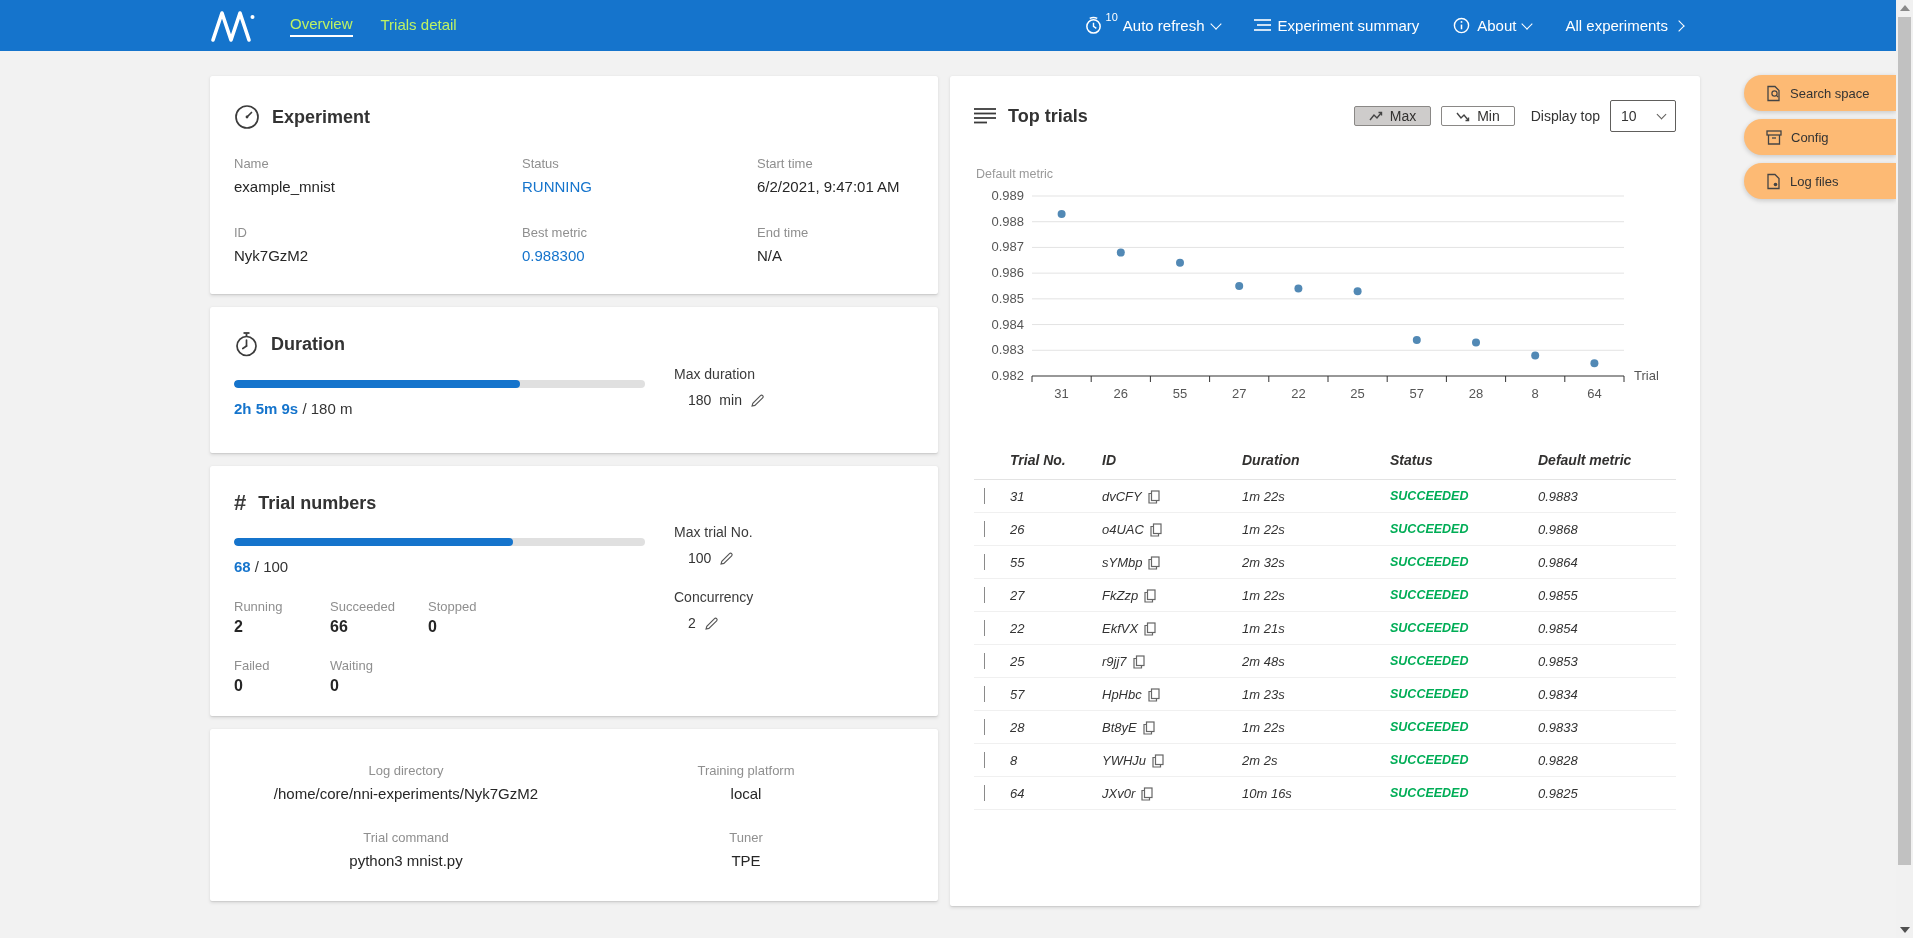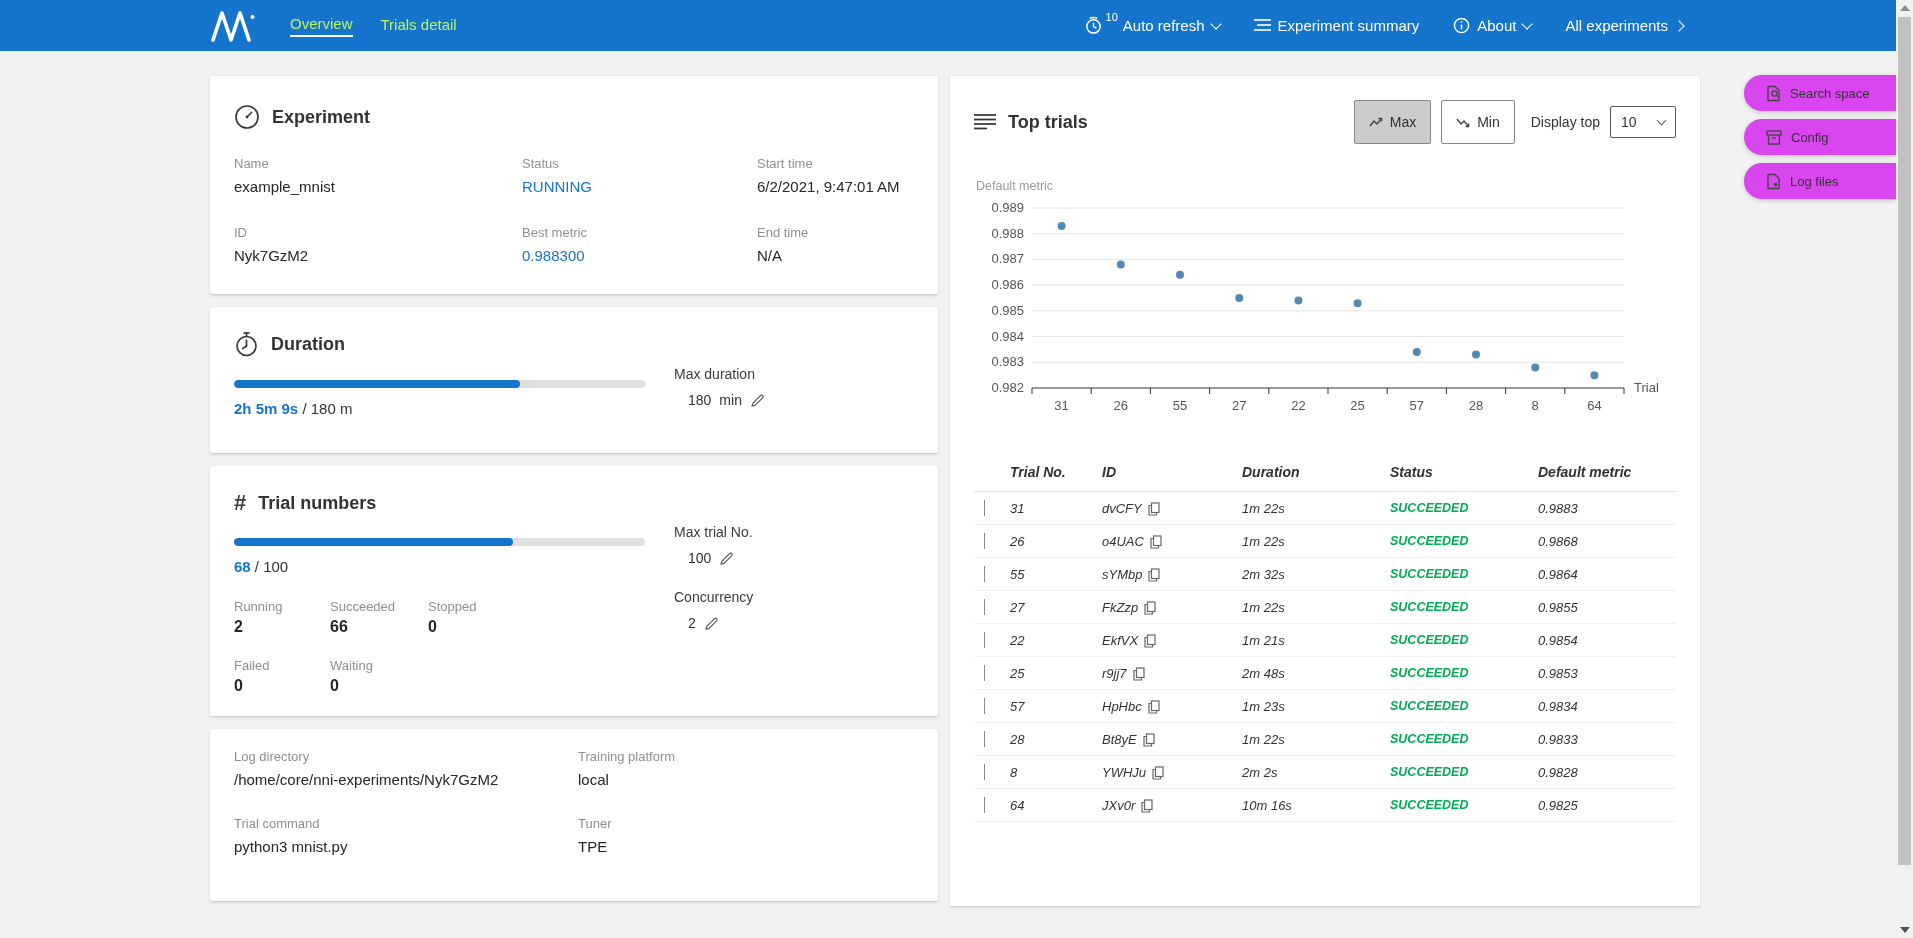--- a/index.html
+++ b/index.html
@@ -48,28 +48,28 @@
   .edit-block { width:240px; margin-left:auto; padding-top:8px; }
   .edit-label { font-size:14px; color:#3b3b3b; margin-bottom:10px; }
   .edit-value { font-size:14px; color:#333; padding-left:14px; display:flex; align-items:center; gap:8px; }
   .pencil { cursor:pointer; display:inline-flex; }
 
   .tn-stats { display:grid; grid-template-columns:96px 98px 130px; row-gap:22px; margin-top:24px; }
   .tn-stat .field-label { margin-bottom:4px; }
   .tn-stat .stat-val { font-size:16px; font-weight:700; color:#262626; }
 
   
-  .cfg-card { padding:20px 24px; height:172px; }
+  .cfg-card { padding:34px 24px; height:172px;text-align:center; }
   .cfg-grid { display:grid; grid-template-columns:344px 1fr; row-gap:28px; }
 
   
   .top-card { padding:24px; min-height:830px; }
   .tt-header { display:flex; }
   .tt-controls { margin-left:auto; display:flex; align-items:center; gap:10px; }
-  .btn { height:44px; padding:0 14px; font-size:14px; font-family:inherit; display:flex; align-items:center; gap:7px;
+  .btn { height:20px; padding:0 14px; font-size:14px; font-family:inherit; display:flex; align-items:center; gap:7px;
     border-radius:2px; border:1px solid #8a8886; background:#fff; color:#323130; cursor:pointer; }
   .btn.selected { background:#cecccb; border-color:#8a8886; }
   .display-top-label { font-size:14px; color:#333; margin-left:6px; }
   .select-box { width:66px; height:32px; border:1px solid #605e5c; border-radius:2px; display:flex;
     align-items:center; padding:0 10px; font-size:14px; cursor:pointer; background:#fff; }
   .select-box .sel-chev { margin-left:auto; width:7px; height:7px; border-right:1.4px solid #605e5c;
     border-bottom:1.4px solid #605e5c; transform:rotate(45deg); margin-top:-3px; }
 
   .chart-wrap { margin-top:34px; }
 
@@ -79,21 +79,21 @@
     height:33px; border-bottom:1px solid #f0f0f0; font-size:13px; color:#333; }
   .t-head { height:40px; font-size:14px; font-weight:700; color:#323130; border-bottom:1px solid #e3e3e3; }
   .row-chev { width:8px; height:8px; border-right:1.4px solid #8a8a8a; border-top:1.4px solid #8a8a8a;
     transform:rotate(45deg); margin-left:10px; cursor:pointer; }
   .cell-id { display:flex; align-items:flex-end; gap:6px; }
   .copy-icon { cursor:pointer; display:inline-flex; }
   .status-succeeded { color:var(--success,#00ad56); font-weight:700; font-size:12.5px; }
 
   
   .side-btns { position:absolute; right:17px; top:75px; display:flex; flex-direction:column; gap:8px; }
-  .pill { width:152px; height:36px; background:#d946ef; border-radius:18px 0 0 18px;
+  .pill { width:152px; height:36px; background:#fdba74; border-radius:18px 0 0 18px;
     box-shadow:0 1.6px 5px rgba(0,0,0,.18); display:flex; align-items:center; gap:9px;
     padding-left:22px; font-size:13px; color:#333; cursor:pointer; }
 
   
   .scrollbar { position:absolute; right:0; top:0; width:17px; height:938px; background:#f1f1f1; z-index:9; }
   .sb-thumb { position:absolute; top:17px; left:2px; width:13px; height:848px; background:#c1c1c1; }
   .sb-arrow { position:absolute; left:4px; width:0; height:0; border-left:5px solid transparent; border-right:5px solid transparent; }
   .sb-up { top:5px; border-bottom:6px solid #8a8a8a; }
   .sb-down { bottom:5px; border-top:6px solid #505050; }
 

